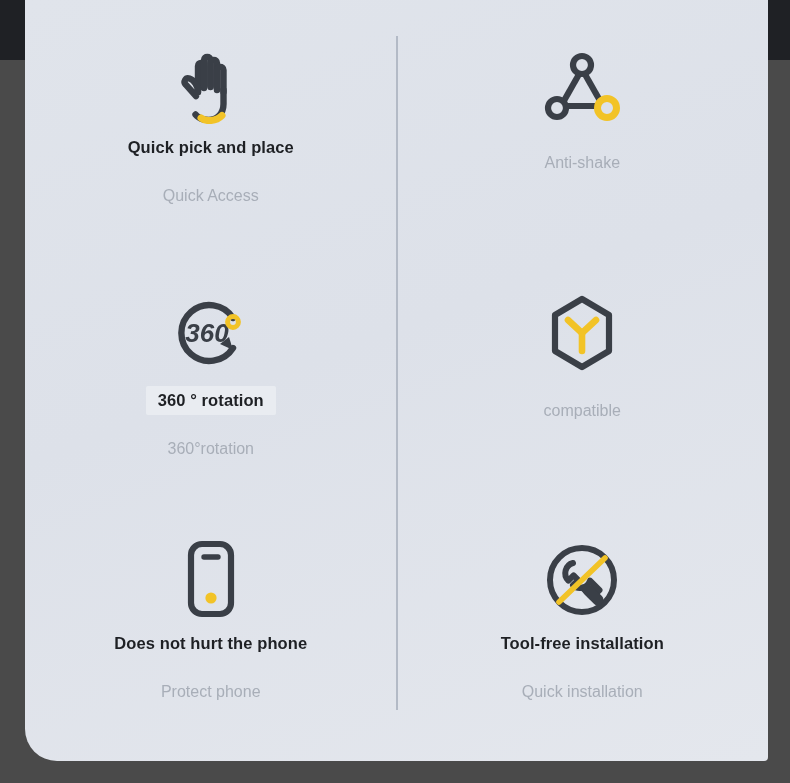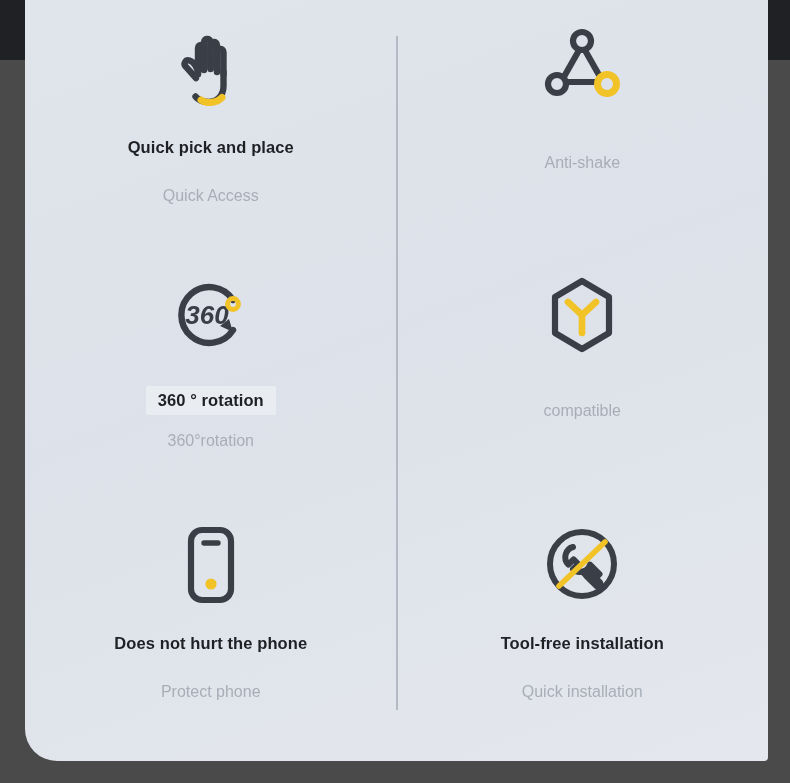--- a/index.html
+++ b/index.html
@@ -54,21 +54,21 @@
   .cell {
     display:flex;
     flex-direction:column;
     align-items:center;
     justify-content:flex-start;
     padding-top:28px;
   }
 
   .icon-wrap {
     width:96px; height:96px;
-    display:flex; align-items:flex-start; justify-content:center;
+    display:flex; align-items:flex-end; justify-content:center;
   }
   .icon-wrap svg { display:block; }
 
   .feature-title {
     margin-top:14px;
     font-size:16.5px;
     font-weight:bold;
     color:#1e2024;
     letter-spacing:.1px;
     white-space:nowrap;
@@ -78,21 +78,21 @@
     padding:5px 12px;
     border-radius:2px;
   }
 
   .feature-sub {
     margin-top:30px;
     font-size:16px;
     color:#a8aeb8;
     white-space:nowrap;
   }
-  .feature-title.highlight + .feature-sub { margin-top:17px; }
+  .feature-title.highlight + .feature-sub { margin-top:25px; }
 </style>
 </head>
 <body>
 
 <div id="backdrop">
   <div id="backdrop-top"></div>
 
   <div id="panel">
 
     <div id="divider"></div>

